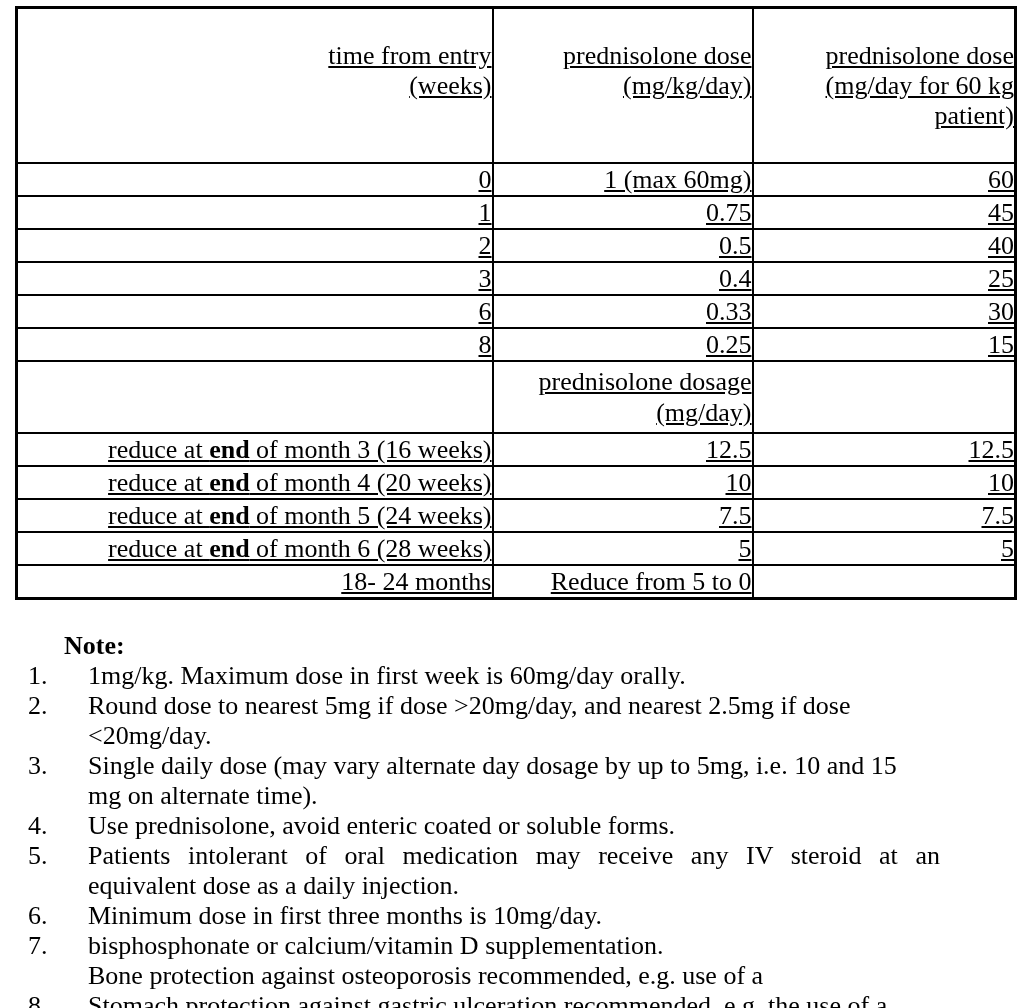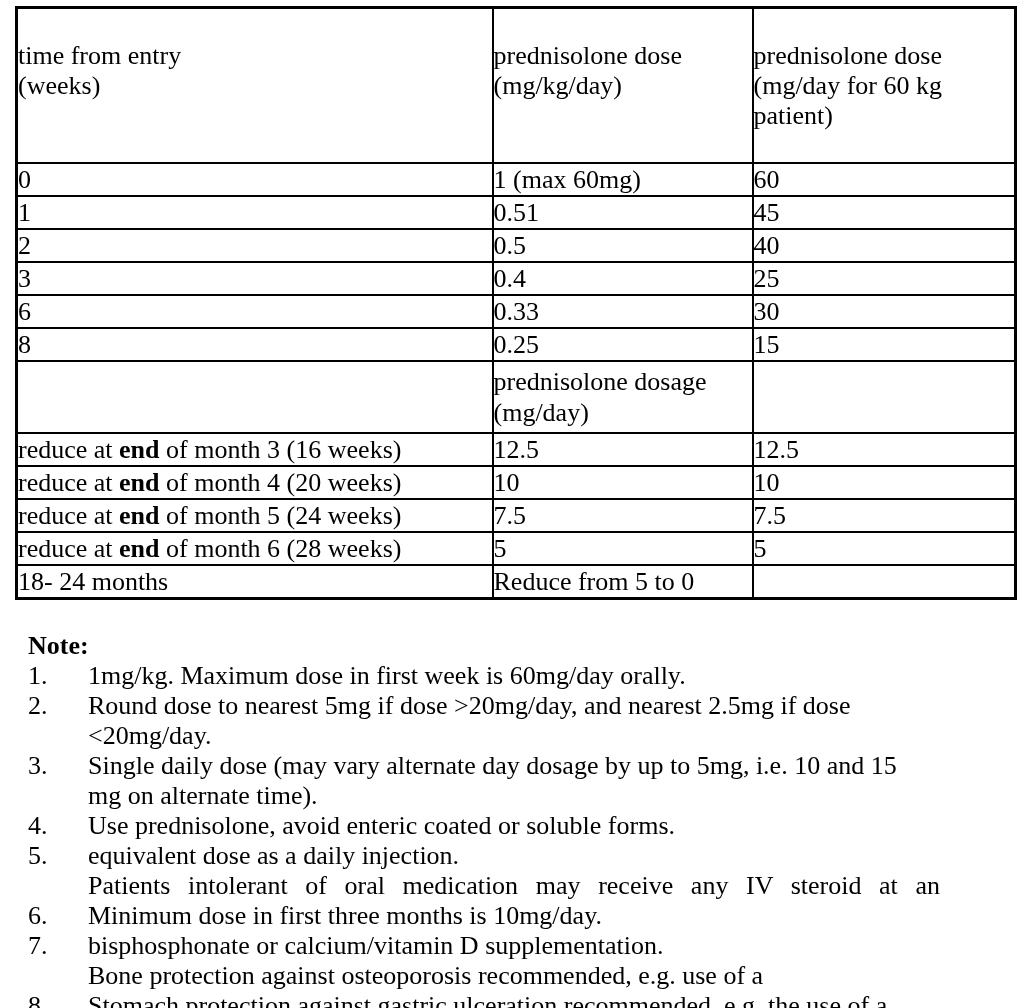--- a/index.html
+++ b/index.html
@@ -25,48 +25,50 @@
   table.dose-table {
     border-collapse: collapse;
     table-layout: fixed;
     width: 999px;
     margin: 6px 0 0 15px;
     border: 3px solid #000;
   }
   table.dose-table th,
   table.dose-table td {
     border: 2px solid #000;
-    text-align: left;
+    text-align: right;
     vertical-align: middle;
     font-size: 26px;
     line-height: 31px;
     font-weight: normal;
     padding: 0;
     overflow: hidden;
     white-space: nowrap;
+    text-decoration: underline;
   }
   tr.header-row th {
     height: 121px;
     vertical-align: top;
     padding-top: 32px;
     line-height: 30px;
   }
   tr.data-row { height: 31px; }
   tr.mid-header-row { height: 72px; }
   tr.final-row { height: 33px; }
   td b { font-weight: bold; }
 
   
   .notes {
     margin: 31px 0 0 28px;
     font-size: 26px;
     line-height: 30px;
   }
   .notes-heading {
     font-weight: bold;
+    margin-left: 36px;
   }
   .note-item {
     display: flex;
     align-items: flex-start;
   }
   .note-num {
     width: 60px;
     flex: 0 0 60px;
   }
   .note-text {
@@ -106,21 +108,21 @@
         </th>
       </tr>
 
       <tr class="data-row">
         <td>0</td>
         <td>1 (max 60mg)</td>
         <td>60</td>
       </tr>
       <tr class="data-row">
         <td>1</td>
-        <td>0.51</td>
+        <td>0.75</td>
         <td>45</td>
       </tr>
       <tr class="data-row">
         <td>2</td>
         <td>0.5</td>
         <td>40</td>
       </tr>
       <tr class="data-row">
         <td>3</td>
         <td>0.4</td>
@@ -204,22 +206,22 @@
     <div class="note-item">
       <div class="note-num">4.</div>
       <div class="note-text">
         <div class="nline">Use prednisolone, avoid enteric coated or soluble forms.</div>
       </div>
     </div>
 
     <div class="note-item">
       <div class="note-num">5.</div>
       <div class="note-text">
+        <div class="nline justify">Patients intolerant of oral medication may receive any IV steroid at an</div>
         <div class="nline">equivalent dose as a daily injection.</div>
-        <div class="nline justify">Patients intolerant of oral medication may receive any IV steroid at an</div>
       </div>
     </div>
 
     <div class="note-item">
       <div class="note-num">6.</div>
       <div class="note-text">
         <div class="nline">Minimum dose in first three months is 10mg/day.</div>
       </div>
     </div>
 

